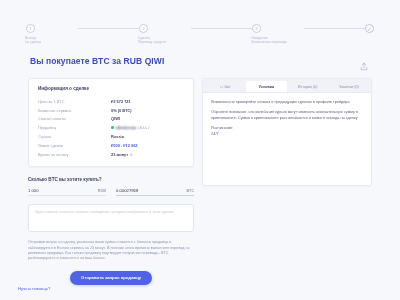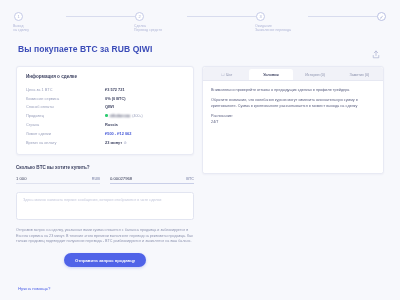--- a/index.html
+++ b/index.html
@@ -12,21 +12,21 @@
     font-family: "Liberation Sans", sans-serif;
     background: #f7f8fc;
     color: #3f4254;
     font-size: 5px;
     -webkit-font-smoothing: antialiased;
   }
   .page {
     position: relative;
     width: 400px;
     height: 300px;
-    padding: 0;
+    padding: 12px;
   }
 
   
   .stepper {
     position: relative;
     display: flex;
     align-items: flex-start;
     padding: 12px 14px 0 14px;
     height: 32px;
   }

